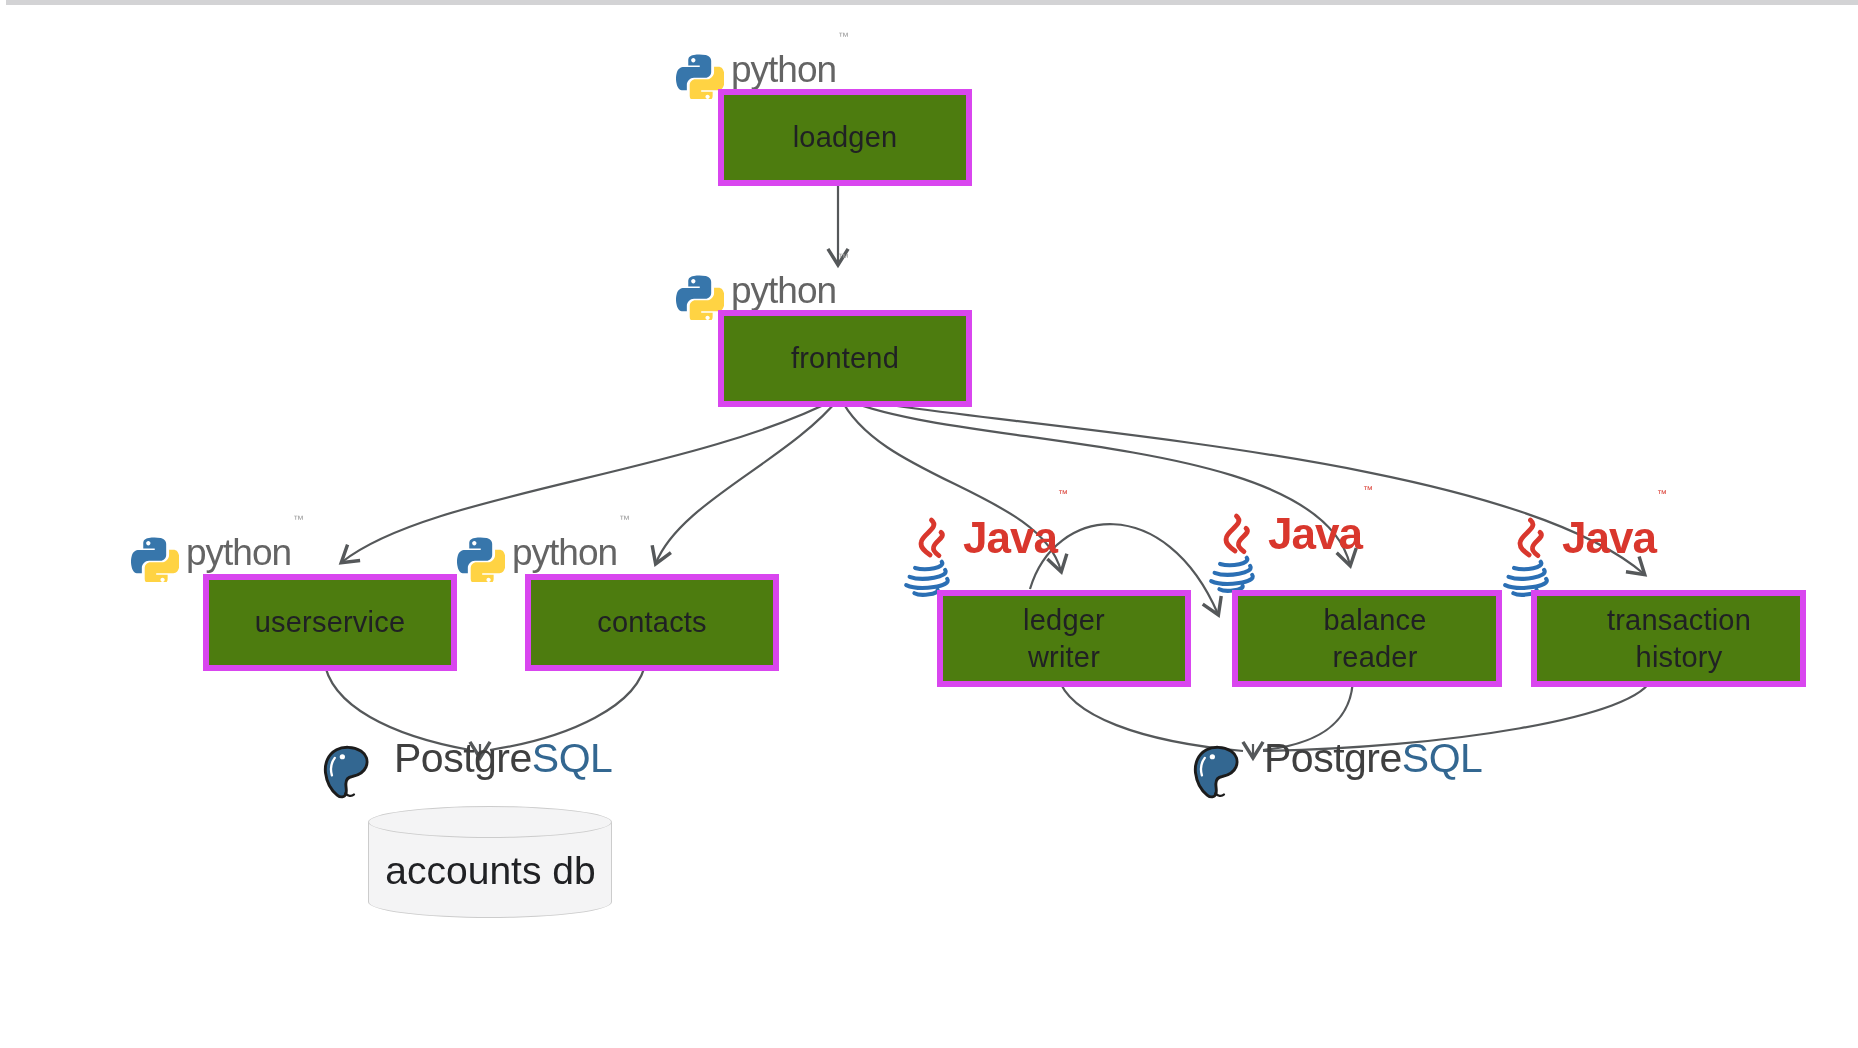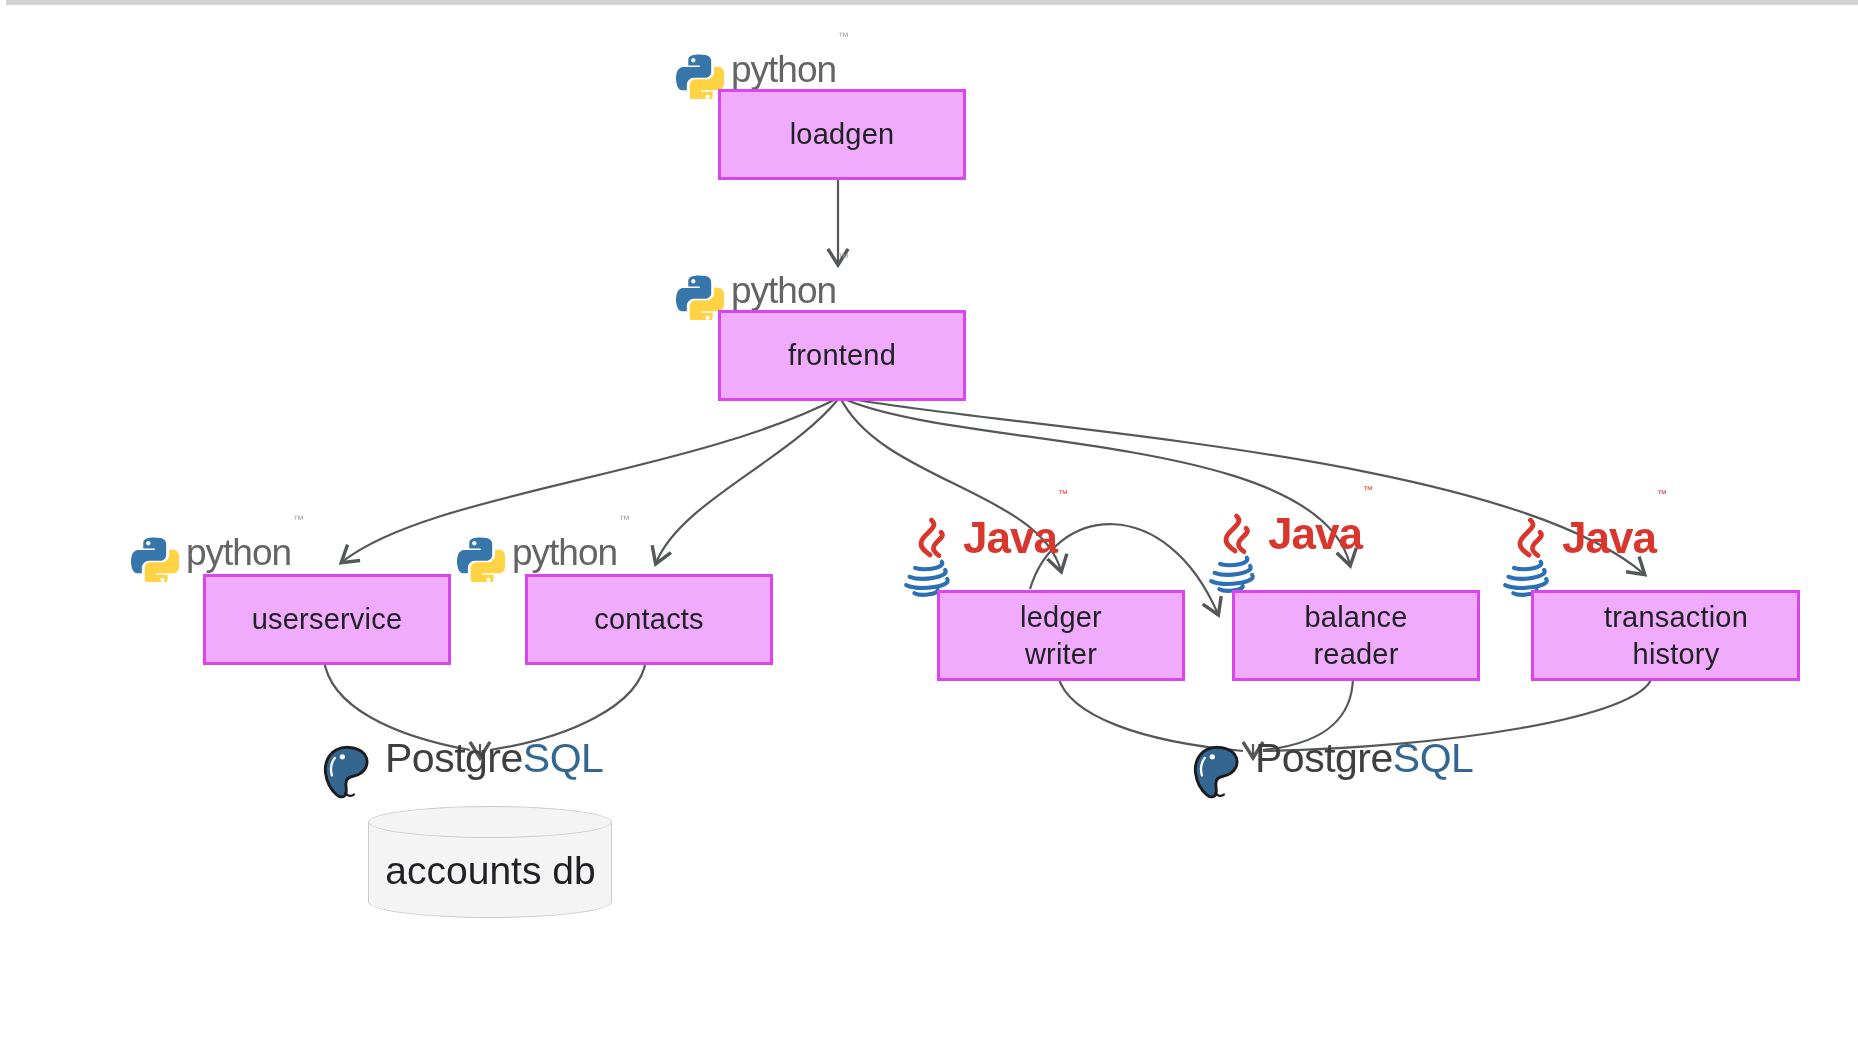--- a/index.html
+++ b/index.html
@@ -2,35 +2,35 @@
 <html><head>
 <meta charset="utf-8">
 <style>
   html,body{margin:0;padding:0;background:#ffffff;}
   #canvas{
     position:relative;width:1858px;height:1048px;background:#ffffff;overflow:hidden;
     font-family:"Liberation Sans", sans-serif;color:#202124;
   }
   #topbar{position:absolute;left:6px;top:0;width:1852px;height:5px;background:#d3d3d5;}
   .box{
-    position:absolute;width:242px;height:85px;background:#f0abfc;border:3px solid #d946ef;
+    position:absolute;width:242px;height:85px;background:#4d7c0f;border:6px solid #d946ef;
     display:flex;flex-direction:column;justify-content:center;
     font-size:29px;line-height:37px;text-align:center;letter-spacing:.2px;
   }
   .cyl{position:absolute;width:245px;height:112px;}
   .cyl .cyl-bottom{position:absolute;left:0;top:80px;width:242px;height:30px;border:1.5px solid #cccccc;border-radius:50%;background:#f4f4f5;}
   .cyl .cyl-body{position:absolute;left:0;top:16px;width:242px;height:80px;background:#f4f4f5;border-left:1.5px solid #cccccc;border-right:1.5px solid #cccccc;}
   .cyl .cyl-top{position:absolute;left:0;top:0;width:242px;height:30px;border:1.5px solid #cccccc;border-radius:50%;background:#f4f4f5;}
   .cyl .cyl-label{position:absolute;left:0;top:30px;width:245px;height:70px;display:flex;align-items:center;justify-content:center;font-size:39px;}
   .logo{position:absolute;display:flex;align-items:flex-start;white-space:nowrap;}
   .py-text{font-size:37px;color:#646464;letter-spacing:-1px;margin-left:7px;line-height:1;}
   .tm{font-size:11px;color:#9a9a9a;vertical-align:top;line-height:1;margin-left:2px;transform:translateY(-20px);display:inline-block;}
   .java-text{font-size:44px;font-weight:bold;color:#d9372d;letter-spacing:-1px;margin-left:4px;line-height:1;}
   .java-tm{font-size:10px;color:#d9372d;transform:translateY(-28px);display:inline-block;margin-left:1px;}
-  .pg-text{font-size:41px;letter-spacing:-.5px;margin-left:9px;line-height:1;transform:translateY(-6px);}
+  .pg-text{font-size:41px;letter-spacing:-.5px;margin-left:18px;line-height:1;transform:translateY(-6px);}
   .pg-prefix{color:#3f3f3f;}
   .pg-suffix{color:#336791;}
   svg.edges{position:absolute;left:0;top:0;}
 </style>
 </head>
 <body>
 
 <div id="canvas">
   <div id="topbar"></div>
 
@@ -178,21 +178,21 @@
   <div class="box" style="left:203px;top:574px;">
     <span>userservice</span>
   </div>
   <div class="box" style="left:525px;top:574px;">
     <span>contacts</span>
   </div>
   <div class="box" style="left:937px;top:590px;">
     <span>ledger</span>
     <span>writer</span>
   </div>
-  <div class="box" style="left:1232px;top:590px;">
+  <div class="box" style="left:1232px;top:590px;padding-left:16px;">
     <span>balance</span>
     <span>reader</span>
   </div>
   <div class="box" style="left:1531px;top:590px;padding-left:21px;">
     <span>transaction</span>
     <span>history</span>
   </div>
 
   <div class="cyl" style="left:368px;top:806px;">
     <div class="cyl-bottom"></div>

